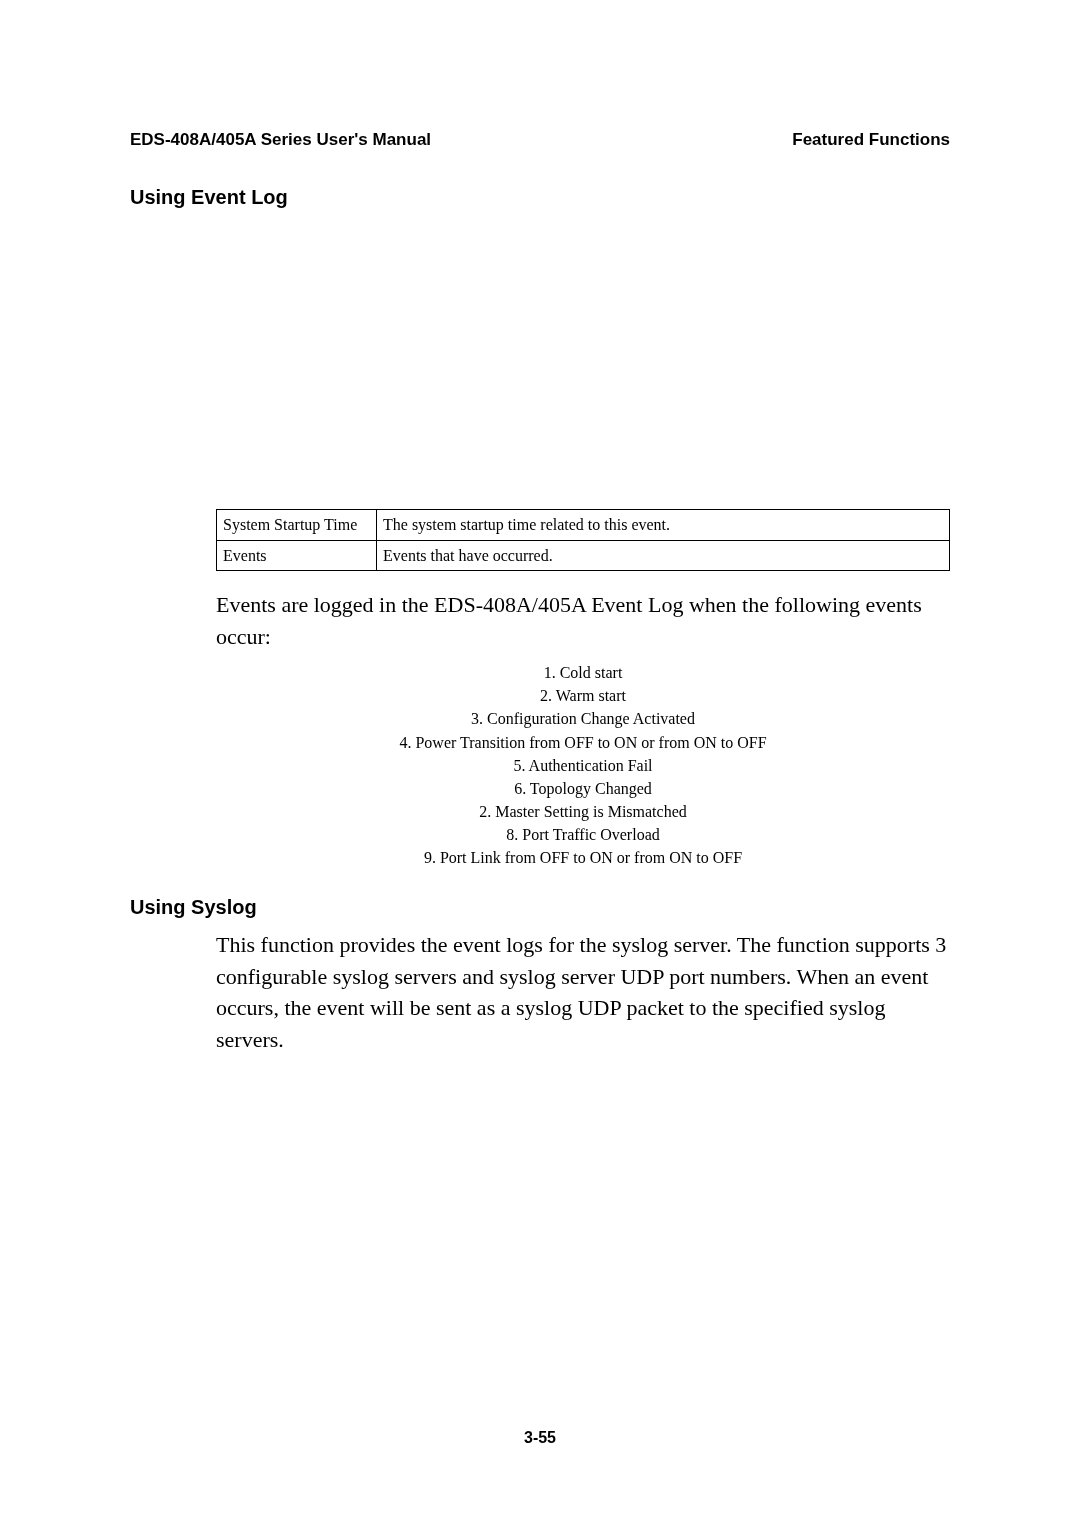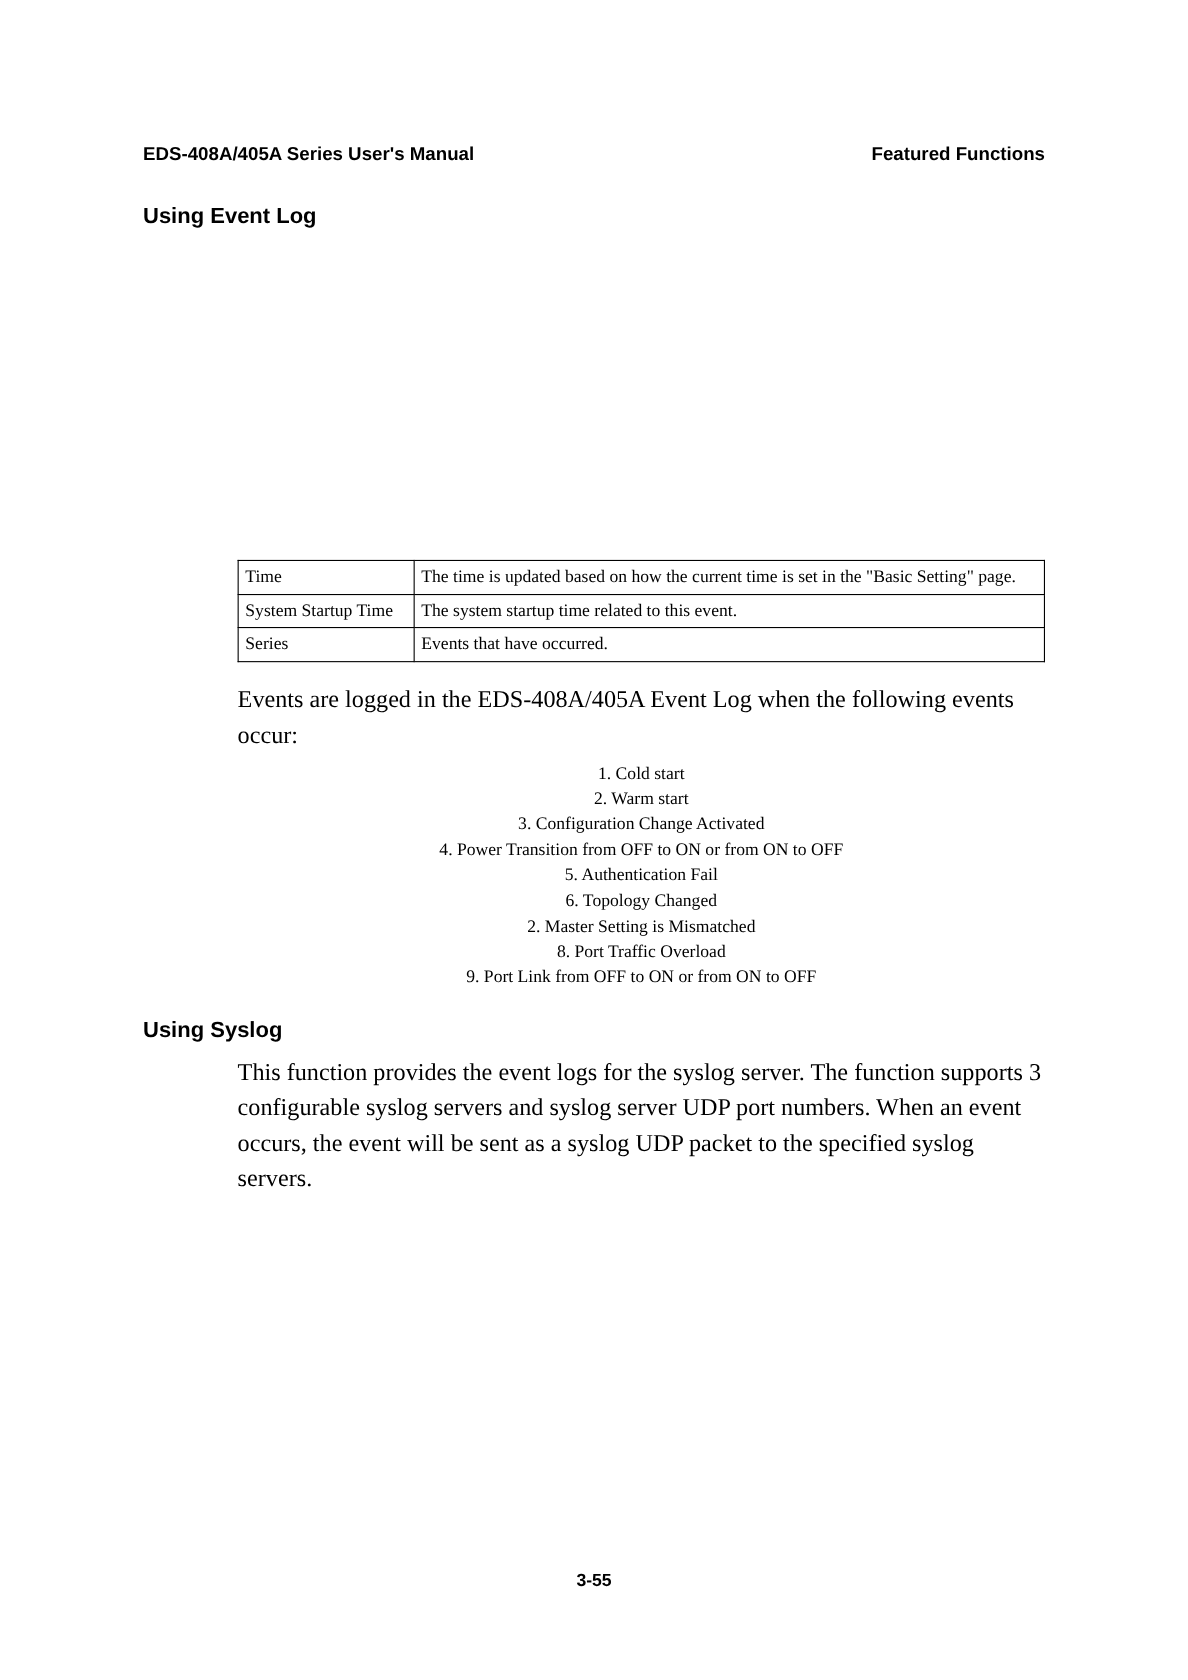--- a/index.html
+++ b/index.html
@@ -69,29 +69,25 @@
   <span>EDS-408A/405A Series User's Manual</span>
   <span>Featured Functions</span>
 </div>
 
 <h2 class="section">Using Event Log</h2>
 
 <div class="indent">
   <table class="desc">
     <tbody>
     <tr>
-      <td class="key">Time</td>
-      <td>The time is updated based on how the current time is set in the "Basic Setting" page.</td>
-    </tr>
-    <tr>
       <td class="key">System Startup Time</td>
       <td>The system startup time related to this event.</td>
     </tr>
     <tr>
-      <td class="key">Series</td>
+      <td class="key">Events</td>
       <td>Events that have occurred.</td>
     </tr>
   </tbody>
     </table>
 
   <p class="para">Events are logged in the EDS-408A/405A Event Log when the following events occur:</p>
 
   <ol class="events">
     <li>1.  Cold start</li>
     <li>2.  Warm start</li>

